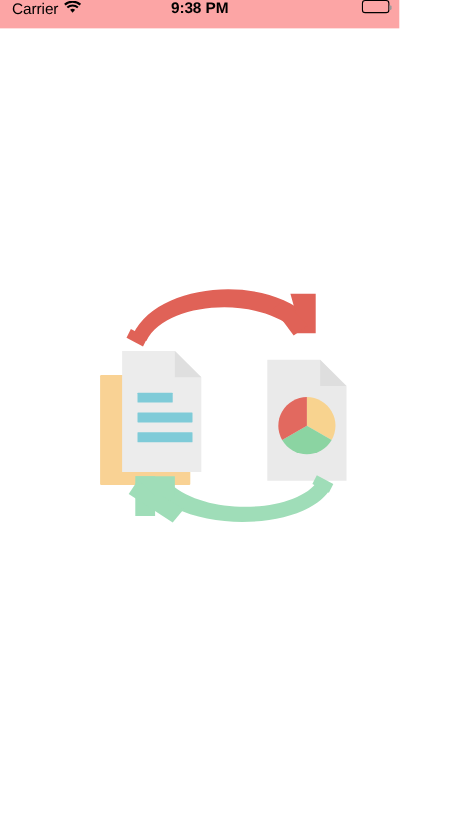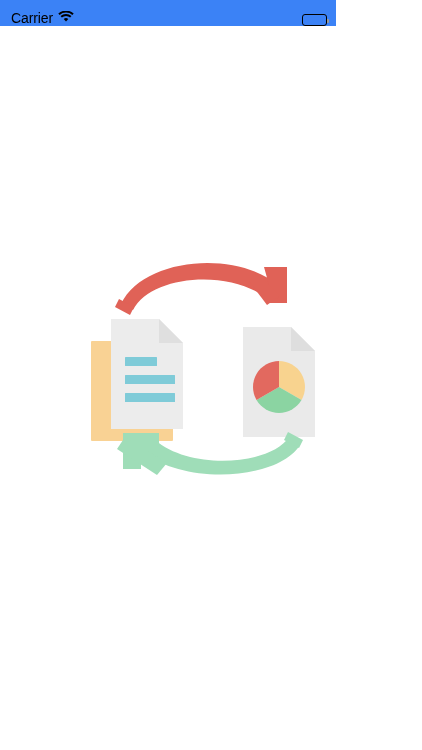--- a/index.html
+++ b/index.html
@@ -16,26 +16,26 @@
     position: relative;
     width: 422px;
     height: 750px;
     background: #ffffff;
   }
 
   
   #status-bar {
     position: absolute;
     top: 0; left: 0;
-    width: 336px;
+    width: 363px;
     height: 26px;
     display: flex;
-    align-items: flex-end;
+    align-items: flex-start;
     padding: 0 9px 0 11px;
-    background: #3b82f6;
+    background: #fca5a5;
     color: #000000;
     font-size: 14px;
     letter-spacing: -0.1px;
   }
 
   .sb-left {
     display: flex;
     align-items: center;
     gap: 5px;
     flex: 0 0 auto;
@@ -124,20 +124,21 @@
 
       <span>
         <svg width="16" height="12" viewBox="0 0 16 12" aria-hidden="true">
           <path d="M8 10.6 L5.75 7.95 A3.6 3.6 0 0 1 10.25 7.95 Z" fill="#000"></path>
           <path d="M2.55 5.1 A8.2 8.2 0 0 1 13.45 5.1 L12.15 6.6 A6.2 6.2 0 0 0 3.85 6.6 Z" fill="#000"></path>
           <path d="M0.3 2.5 A11.6 11.6 0 0 1 15.7 2.5 L14.4 4.0 A9.6 9.6 0 0 0 1.6 4.0 Z" fill="#000"></path>
         </svg>
       </span>
     </div>
 
+    <div class="sb-center">9:38 PM</div>
 
     <div class="sb-right">
       <span class="battery">
         <span class="battery-fill"></span>
       </span>
     </div>
   </div>
 
   <div id="content">
 

